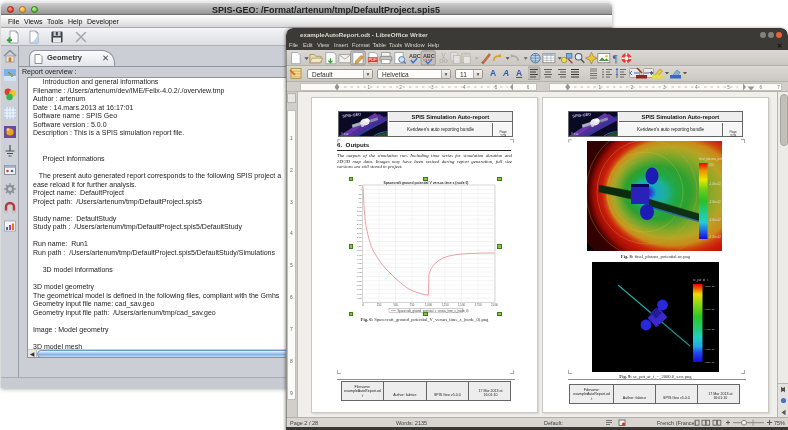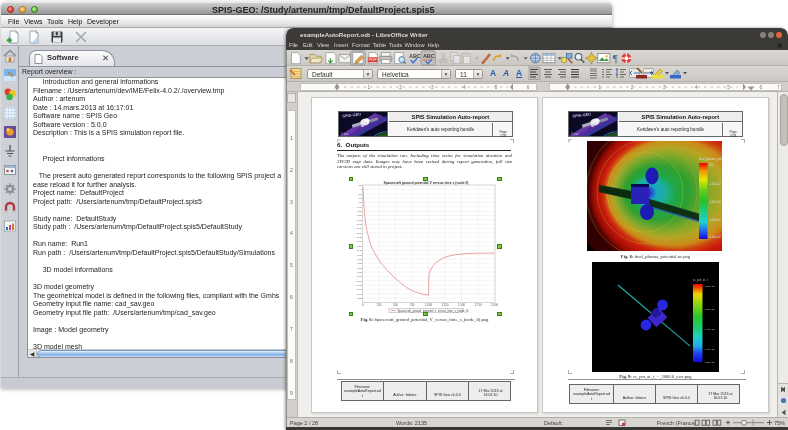--- a/index.html
+++ b/index.html
@@ -117,21 +117,21 @@
       <text x="2" y="22.5" font-size="2.8" fill="#ccc" font-family="Liberation Sans">© esa</text>
     </g>
   </defs>
 </svg>
 
 <div id="macwin">
   <div id="mac-title">
     <div class="tl t1"></div>
       <div class="tl t2"></div>
       <div class="tl t3"></div>
-    <div class="ttl">SPIS-GEO: /Study/artenum/tmp/DefaultProject.spis5</div>
+    <div class="ttl">SPIS-GEO: /Format/artenum/tmp/DefaultProject.spis5</div>
   </div>
   <div id="mac-menu">
     <span style="left:7px">File</span>
       <span style="left:23px">Views</span>
     <span style="left:46px">Tools</span>
       <span style="left:67px">Help</span>
     <span style="left:86px">Developer</span>
   </div>
   <div id="mac-tools">
     <svg class="mico" style="left:5px" viewBox="0 0 14 14">
@@ -204,21 +204,21 @@
         <rect x="6" y="6" width="2" height="5" fill="#c03a98"></rect>
         <rect x="9" y="4.5" width="2" height="6.5" fill="#d87820"></rect>
       </svg>
   </div>
 
   <div id="mac-body">
     <div id="tab">
         <svg style="position:absolute;left:4px;top:2.5px" width="9" height="10" viewBox="0 0 9 10">
           <path d="M1 .5h5l2 2v7H1z" fill="#fff" stroke="#666" stroke-width=".7"></path>
         </svg>
-        <span style="position:absolute;left:17px;top:2px">Software</span>
+        <span style="position:absolute;left:17px;top:2px">Geometry</span>
         <span style="position:absolute;right:5px;top:1.5px;font-weight:normal;font-size:8.5px;color:#444">✕</span>
       </div>
     <div id="tabline"></div>
     <div id="repov">Report overview :</div>
     <div id="textarea">
       <pre>     Introduction and general informations
 Filename : /Users/artenum/dev/IME/Felix-4.0.2/./overview.tmp
 Author : artenum
 Date : 14.mars.2013 at 16:17:01
 Software name : SPIS Geo

